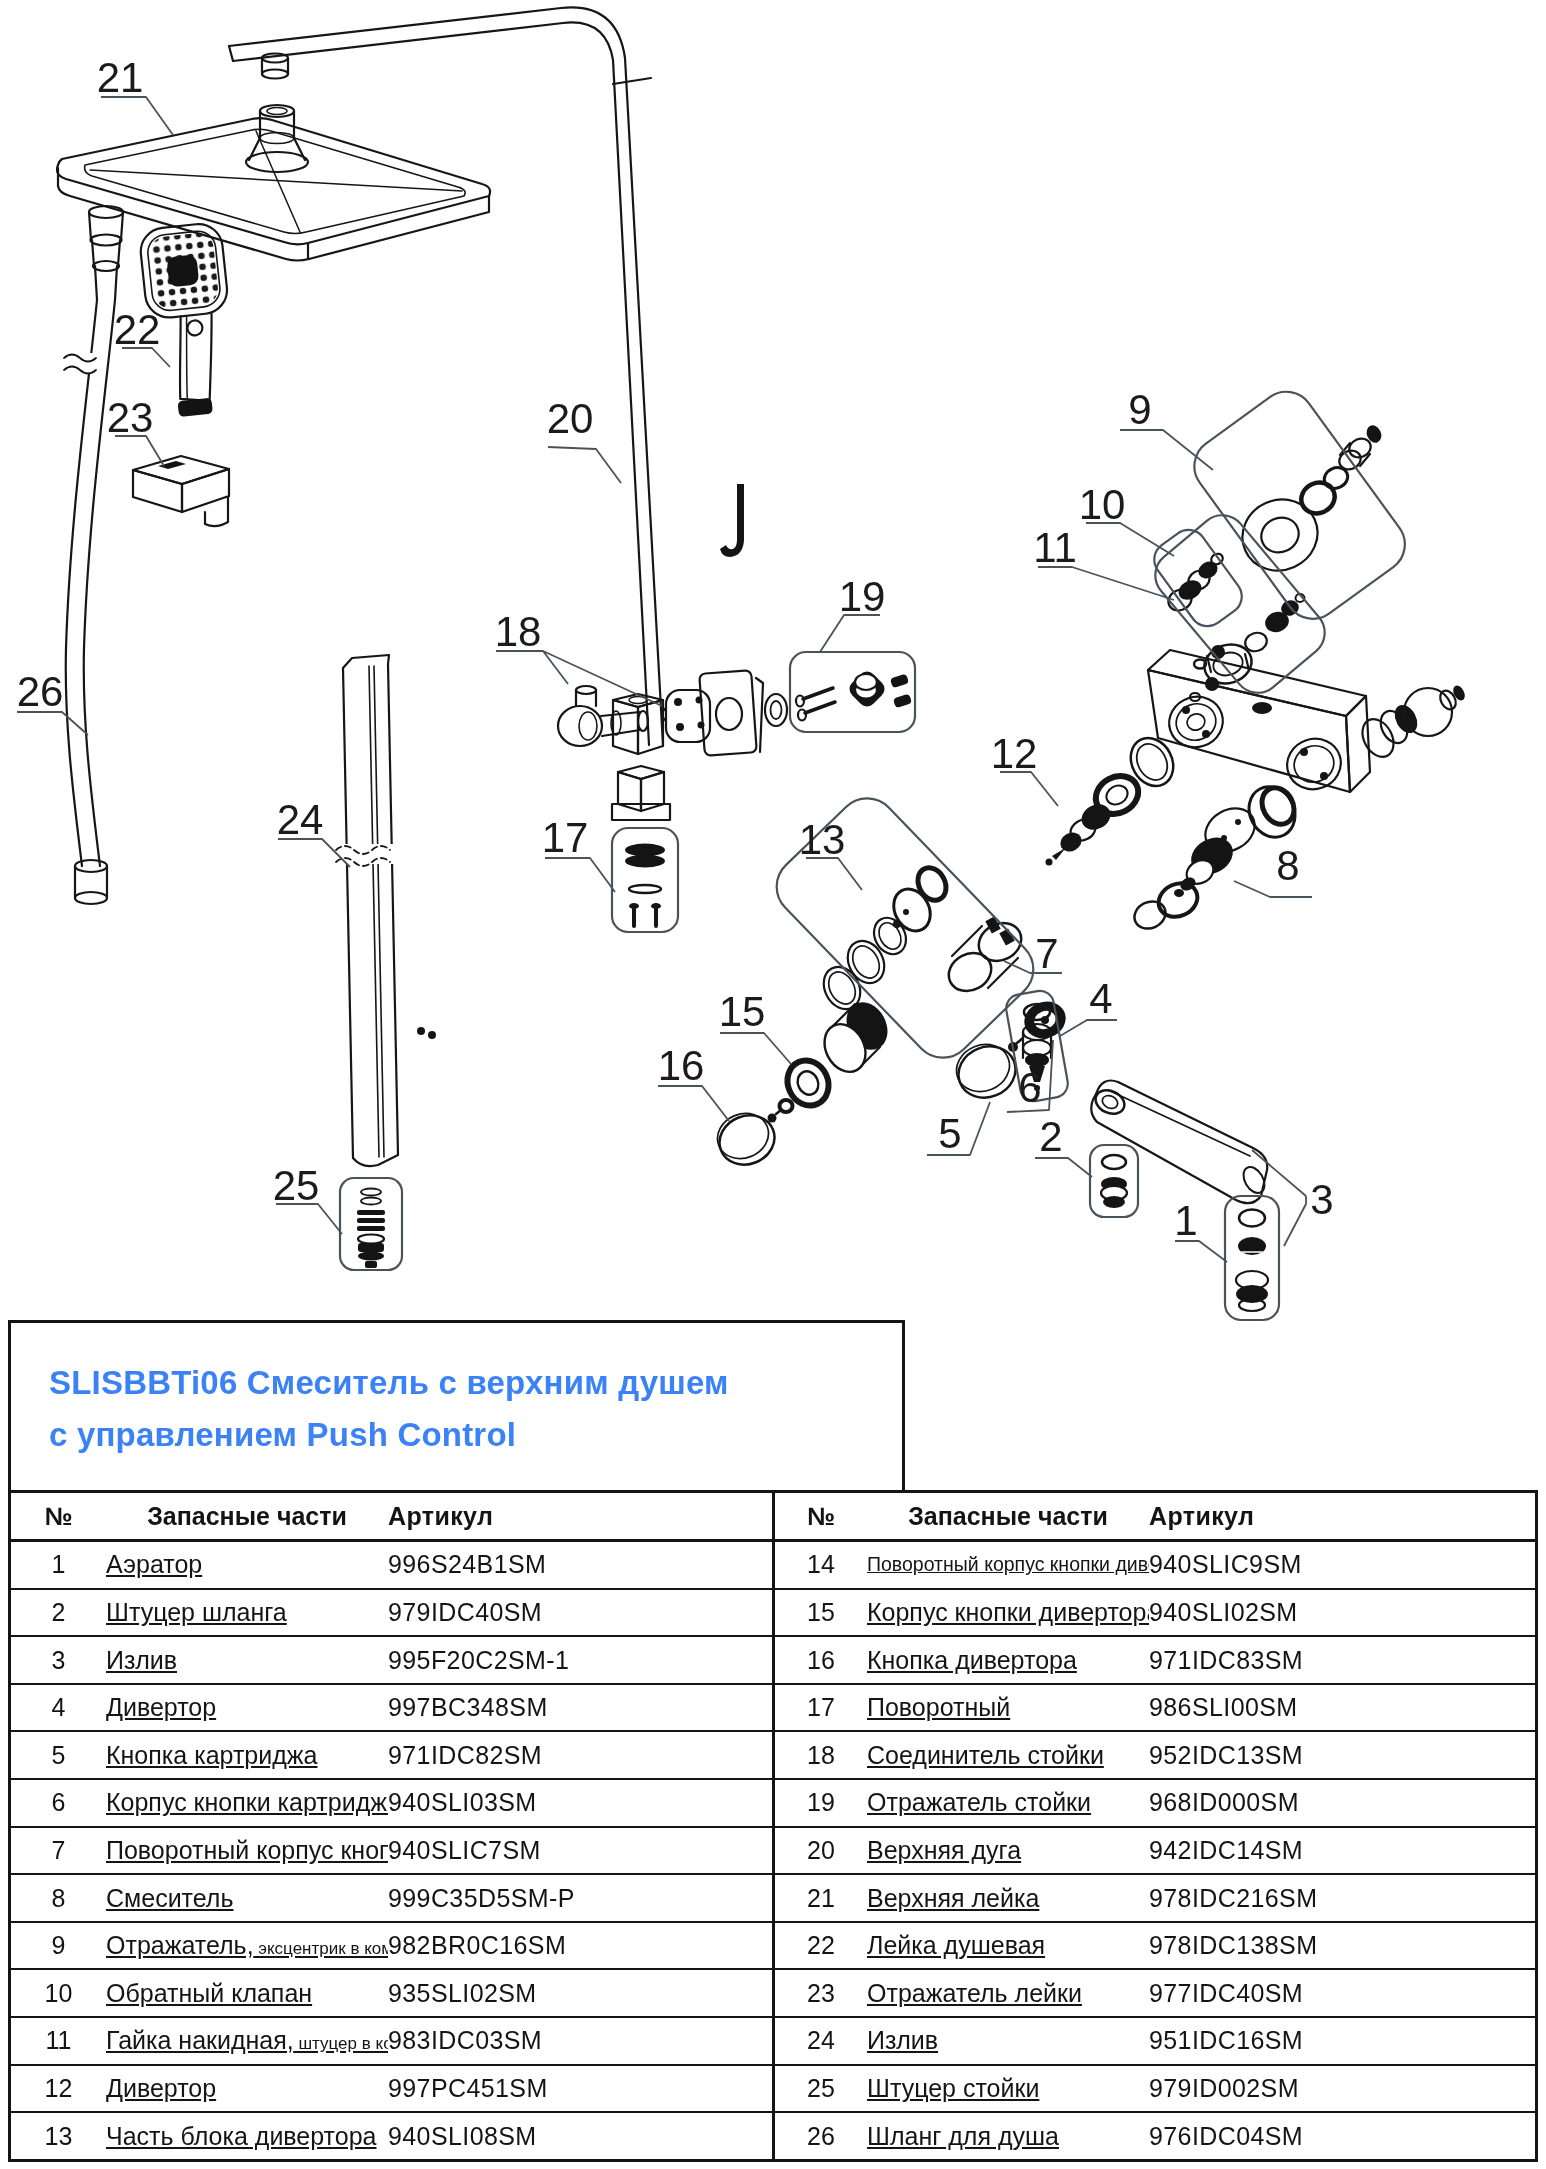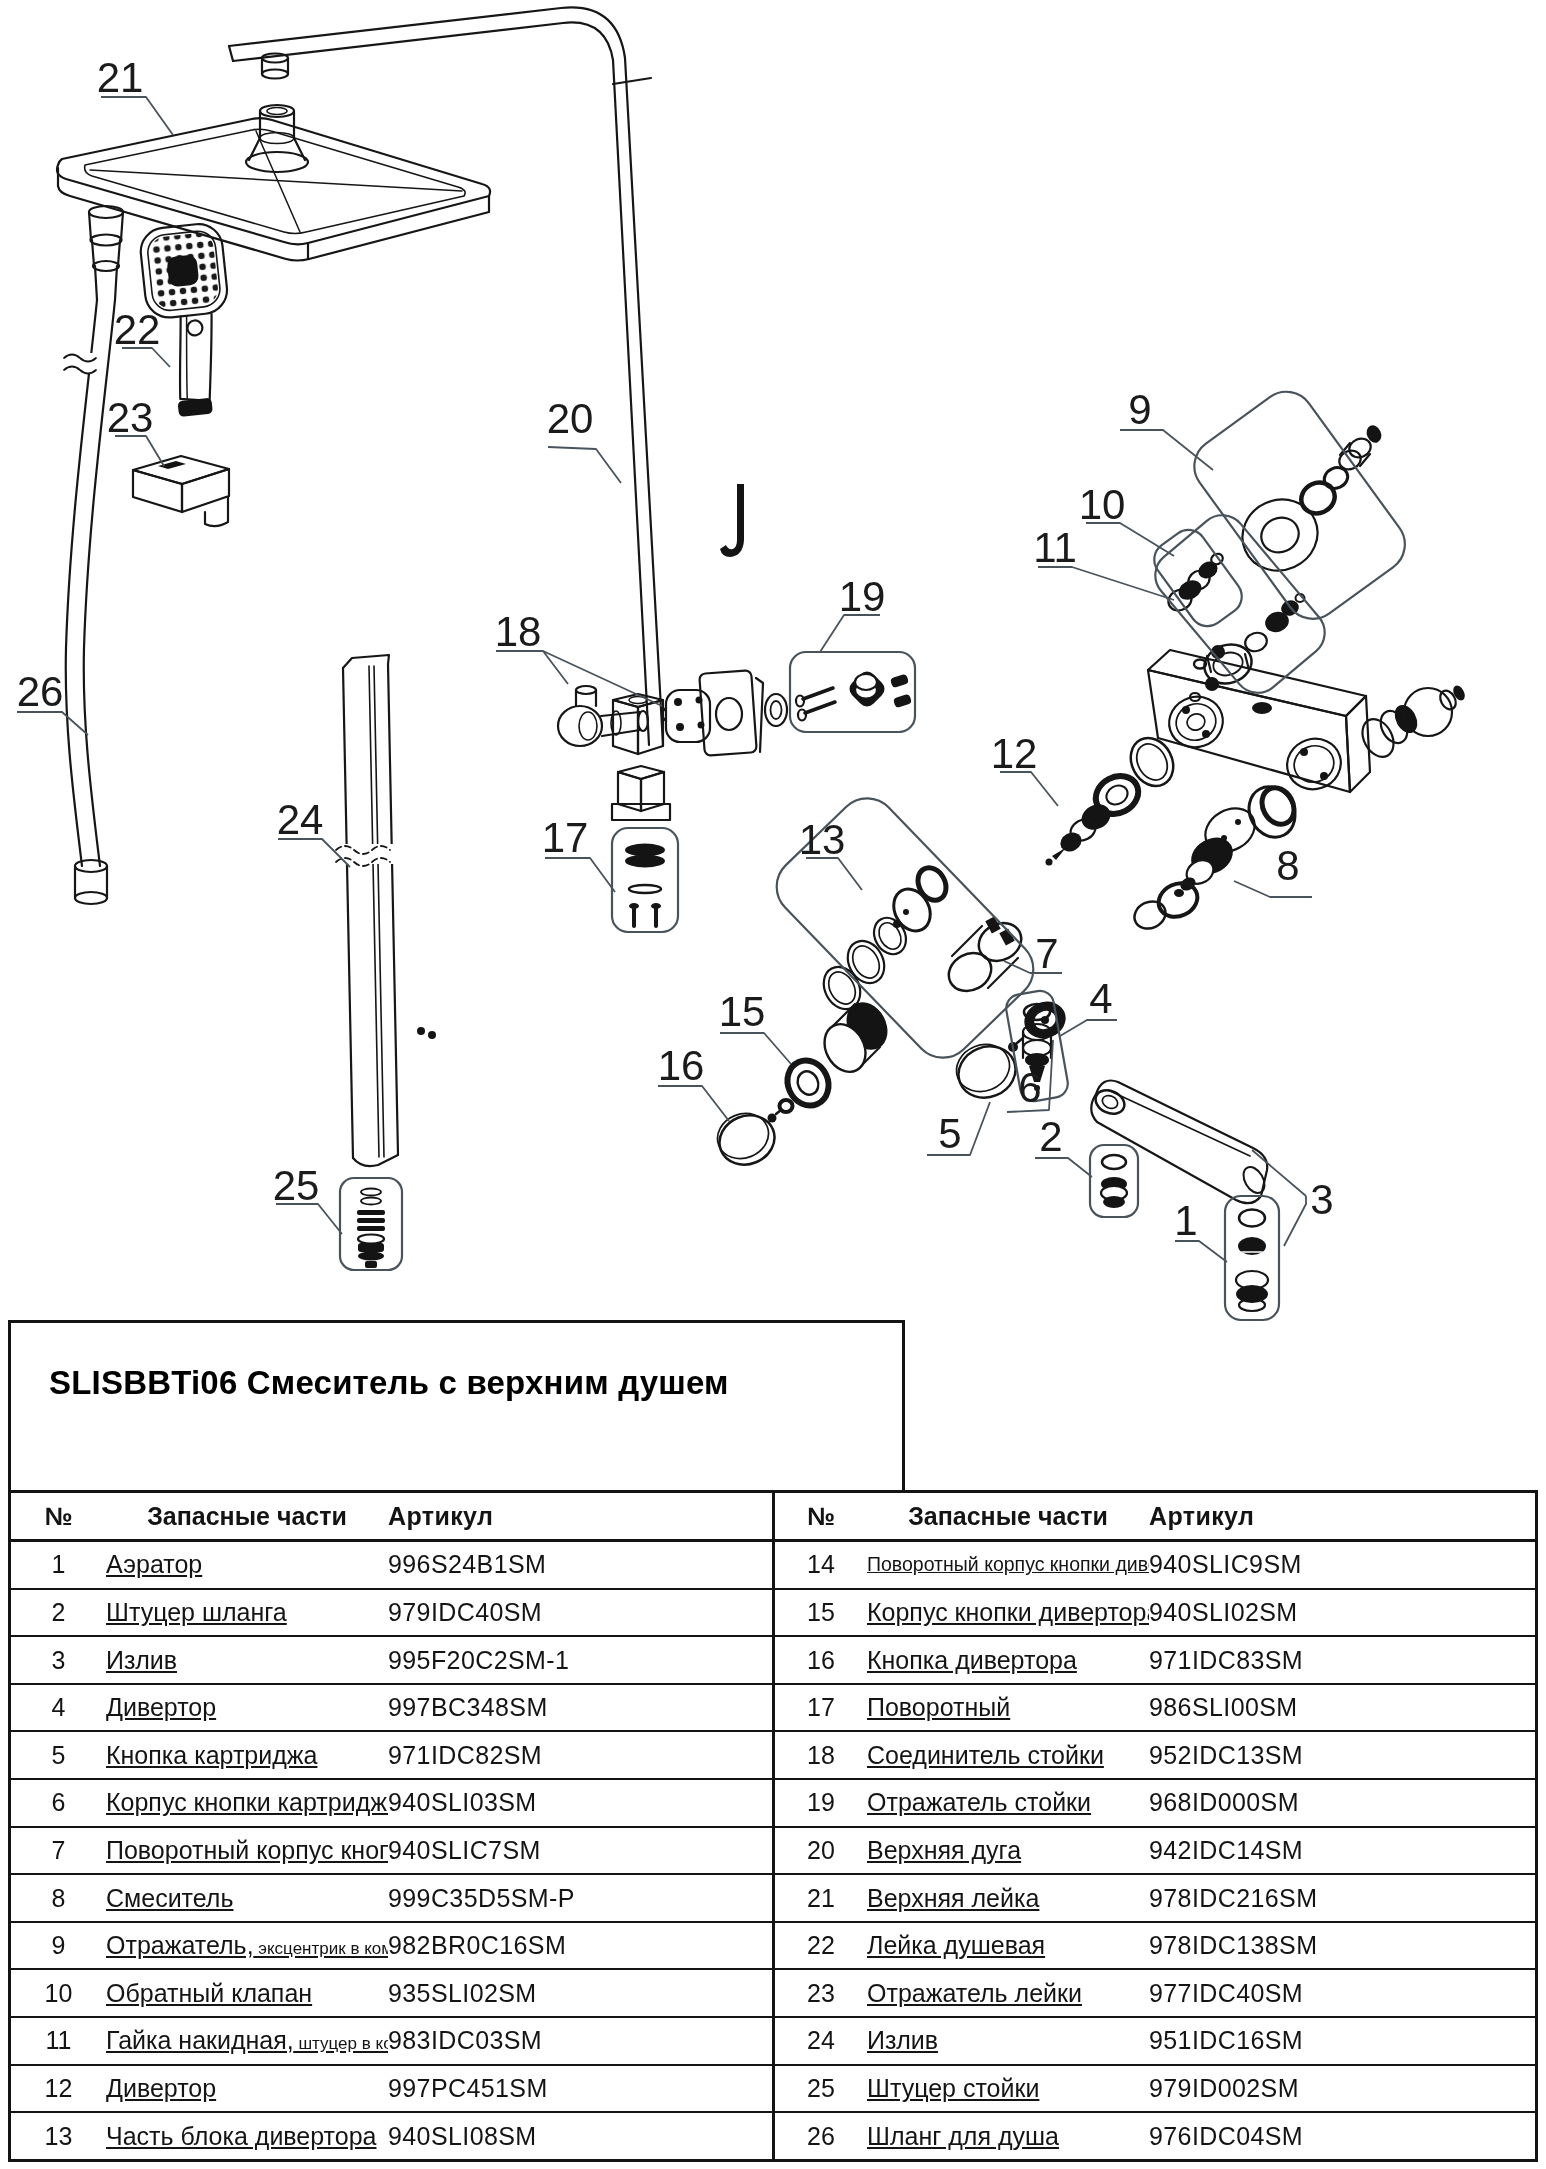--- a/index.html
+++ b/index.html
@@ -8,21 +8,21 @@
     font-family:"Liberation Sans",sans-serif;color:#141414;overflow:hidden;
   }
   #diagram{position:absolute;left:0;top:0;}
   .callout{font-family:"Liberation Sans",sans-serif;font-size:42px;font-weight:500;fill:#1b1b1b;}
   
   .title-box{
     position:absolute;left:8px;top:1320px;width:897px;height:173px;
     border:3px solid #141414;box-sizing:border-box;background:#fff;
     padding:34px 0 0 38px;
   }
-  .title-line{font-size:33px;font-weight:bold;line-height:1.58;color:#000000;letter-spacing:0.2px;}
+  .title-line{font-size:33px;font-weight:bold;line-height:1.58;color:#3b82f6;letter-spacing:0.2px;}
   
   .main-table{
     position:absolute;left:8px;top:1490px;width:1530px;height:672px;
     border:3px solid #141414;box-sizing:border-box;background:#fff;display:flex;
   }
   .pane{display:flex;flex-direction:column;box-sizing:border-box;}
   .pane.left{width:764px;border-right:3px solid #141414;}
   .pane.right{flex:1;}
   .thead{
     height:46px;flex:0 0 46px;display:grid;align-items:center;
@@ -429,20 +429,21 @@
     <text class="callout" x="742" y="1026">15</text>
     <text class="callout" x="681" y="1080">16</text>
     <text class="callout" x="1051" y="1151">2</text>
     <text class="callout" x="1186" y="1235">1</text>
     <text class="callout" x="1322" y="1214">3</text>
   </g>
 </svg>
 
 <div class="title-box">
   <div class="title-line">SLISBBTi06 Смеситель с верхним душем</div>
+  <div class="title-line">с управлением Push Control</div>
 </div>
 
 <div class="main-table">
   <div class="pane left">
     <div class="thead">
       <div class="cell num">№</div>
       <div class="cell" style="text-align:center">Запасные части</div>
       <div class="cell art">Артикул</div>
     </div>
     <div class="tbody">

